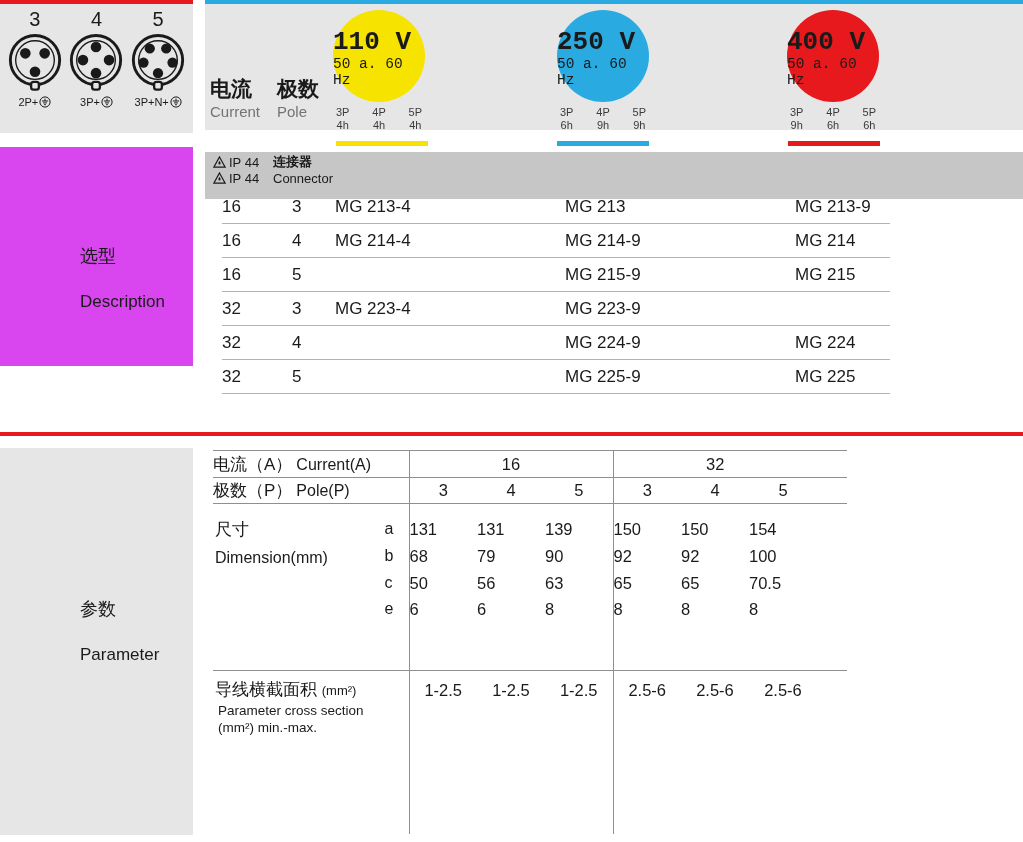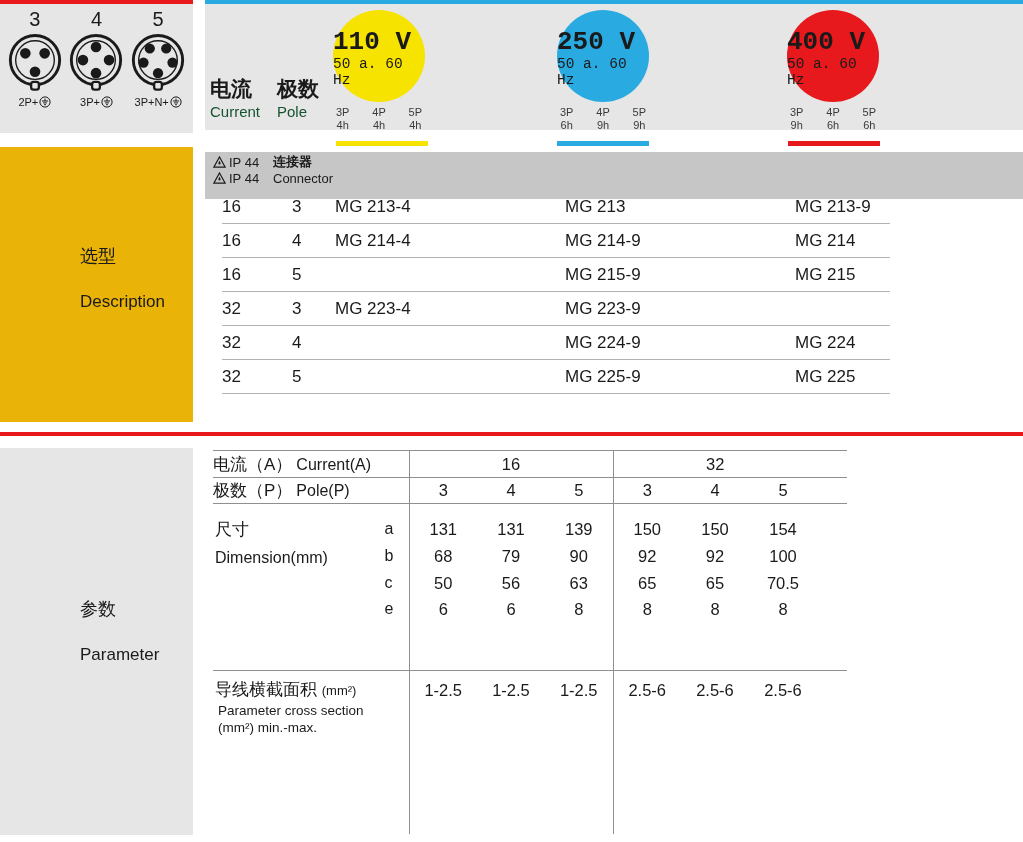--- a/index.html
+++ b/index.html
@@ -17,21 +17,21 @@
   .connector-item { display:flex; flex-direction:column; align-items:center; width:60px; }
   .connector-num { font-size:20px; line-height:26px; color:#1a1a1a; }
   .connector-label { font-size:11px; line-height:13px; margin-top:2px; display:flex; align-items:flex-start; gap:1px; white-space:nowrap; }
   
   #header-panel {
     position:absolute; left:205px; top:0; width:818px; height:130px;
     background:#e6e6e6; border-top:4px solid #29abe2;
   }
   .hdr-col { position:absolute; top:72px; }
   .hdr-zh { font-size:21px; font-weight:600; line-height:26px; display:block; }
-  .hdr-en { font-size:15px; color:#14532d; line-height:20px; display:block; }
+  .hdr-en { font-size:15px; color:#737373; line-height:20px; display:block; }
   .vgroup { position:absolute; top:6px; width:92px; }
   .vcircle {
     width:92px; height:92px; border-radius:50%;
     display:flex; flex-direction:column; align-items:flex-start; justify-content:center; padding-top:4px;font-family:Liberation Mono, monospace;
   }
   .c-yellow { background:#f7e300; }
   .c-blue   { background:#29abe2; }
   .c-red    { background:#e8191c; }
   .volt { font-size:26px; font-weight:600; line-height:27px; }
   .freq { font-size:14.5px; line-height:16px; }
@@ -51,21 +51,21 @@
   
   #selection-table { position:absolute; left:222px; top:190px; width:668px; }
   .sel-row { display:flex; align-items:center; height:34px; border-bottom:1px solid #b3b3b3; font-size:17px; }
   .sel-current { width:70px; }
   .sel-pole    { width:43px; }
   .sel-v110    { width:230px; }
   .sel-v230    { width:230px; }
   .sel-v400    { width:95px; }
   
   #red-divider { position:absolute; left:0; top:432px; width:1023px; height:4px; background:#e8191c; }
-  #sidebar-selection { position:absolute; left:0; top:147px; width:193px; height:275px; background:#eab308; }
+  #sidebar-selection { position:absolute; left:0; top:147px; width:193px; height:219px; background:#d946ef; }
   #sidebar-parameter { position:absolute; left:0; top:448px; width:193px; height:387px; background:#e6e6e6; }
   .side-zh { position:absolute; left:80px; font-size:18px; }
   .side-en { position:absolute; left:80px; font-size:17px; }
   
   #parameter-table { position:absolute; left:213px; top:450px; }
   .ptable { border-collapse:collapse; table-layout:fixed; }
   .ptable td { padding:0; vertical-align:middle; font-size:16.5px; }
   tr.r1 td { border-top:1px solid #8f8f8f; border-bottom:1px solid #8f8f8f; height:27px; }
   tr.r2 td { border-bottom:1px solid #8f8f8f; height:26px; }
   tr.r3 td { border-bottom:1px solid #8f8f8f; height:167px; vertical-align:top; }
@@ -74,21 +74,21 @@
   .pcenter { text-align:center; }
   .plabel { padding-left:2px; }
   .plabel .zh17 { font-size:17px; }
   .plabel .en16 { font-size:16px; margin-left:4px; }
   .dim-cell-inner { display:flex; height:100%; }
   .dim-text { flex:1; padding-top:14px; padding-left:2px; }
   .dim-text .zh17 { font-size:17px; display:block; line-height:24px; margin-bottom:6px; }
   .dim-text .en16 { font-size:16px; display:block; line-height:20px; }
   .dim-keys { width:18px; margin-right:6px; padding-top:12px; }
   .dim-keys div { line-height:26.8px; font-size:16px; }
-  .dimv { text-align:center; }
+  .dimv { text-align:left; }
   .dimv div { line-height:26.8px; padding-top:0; }
   .dimv { padding-top:12px !important; }
   td.dimv { display:table-cell; }
   .condv { text-align:center; padding-top:10px !important; }
   .cond-label { padding-top:8px !important; padding-left:2px !important; }
   .cond-line1 { font-size:17px; line-height:22px; }
   .cond-unit { font-size:13px; }
   .cond-en { font-size:13.5px; line-height:17px; padding-left:3px; }
 </style>
 </head>

